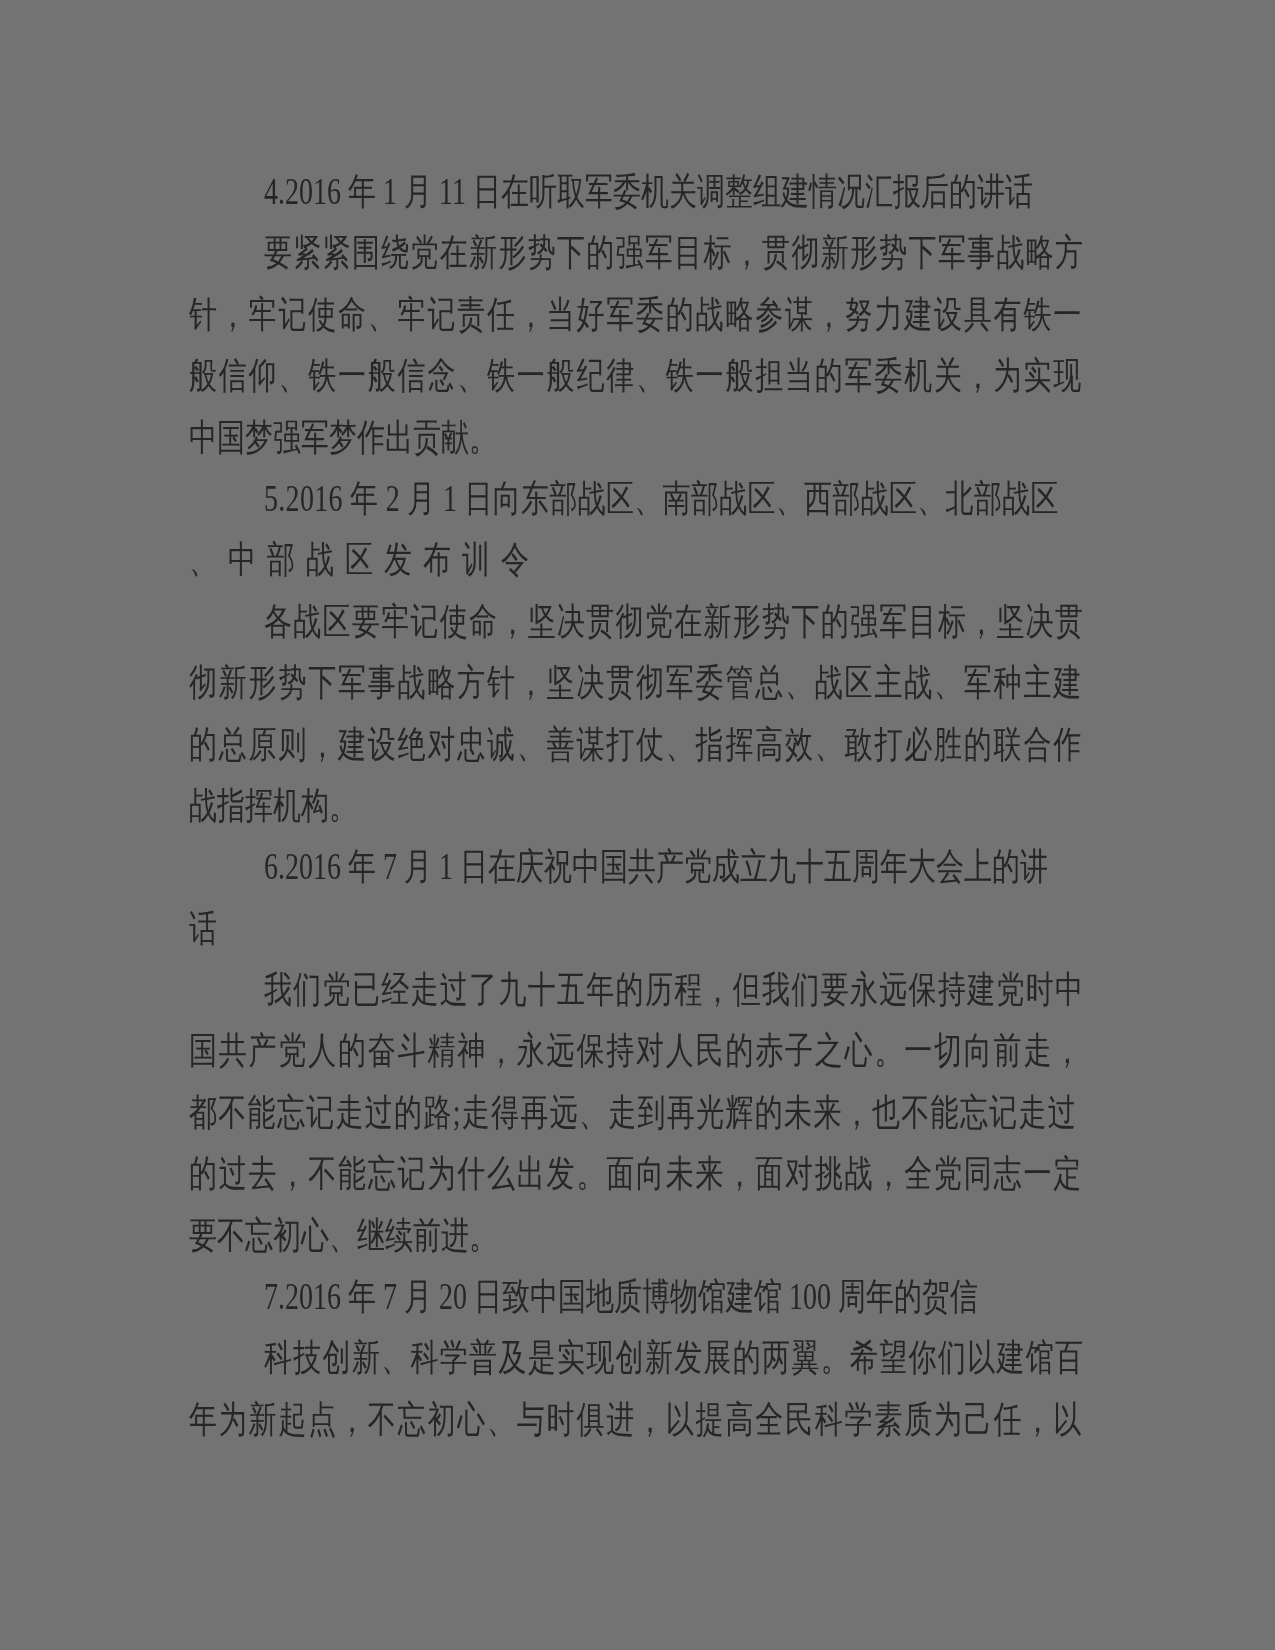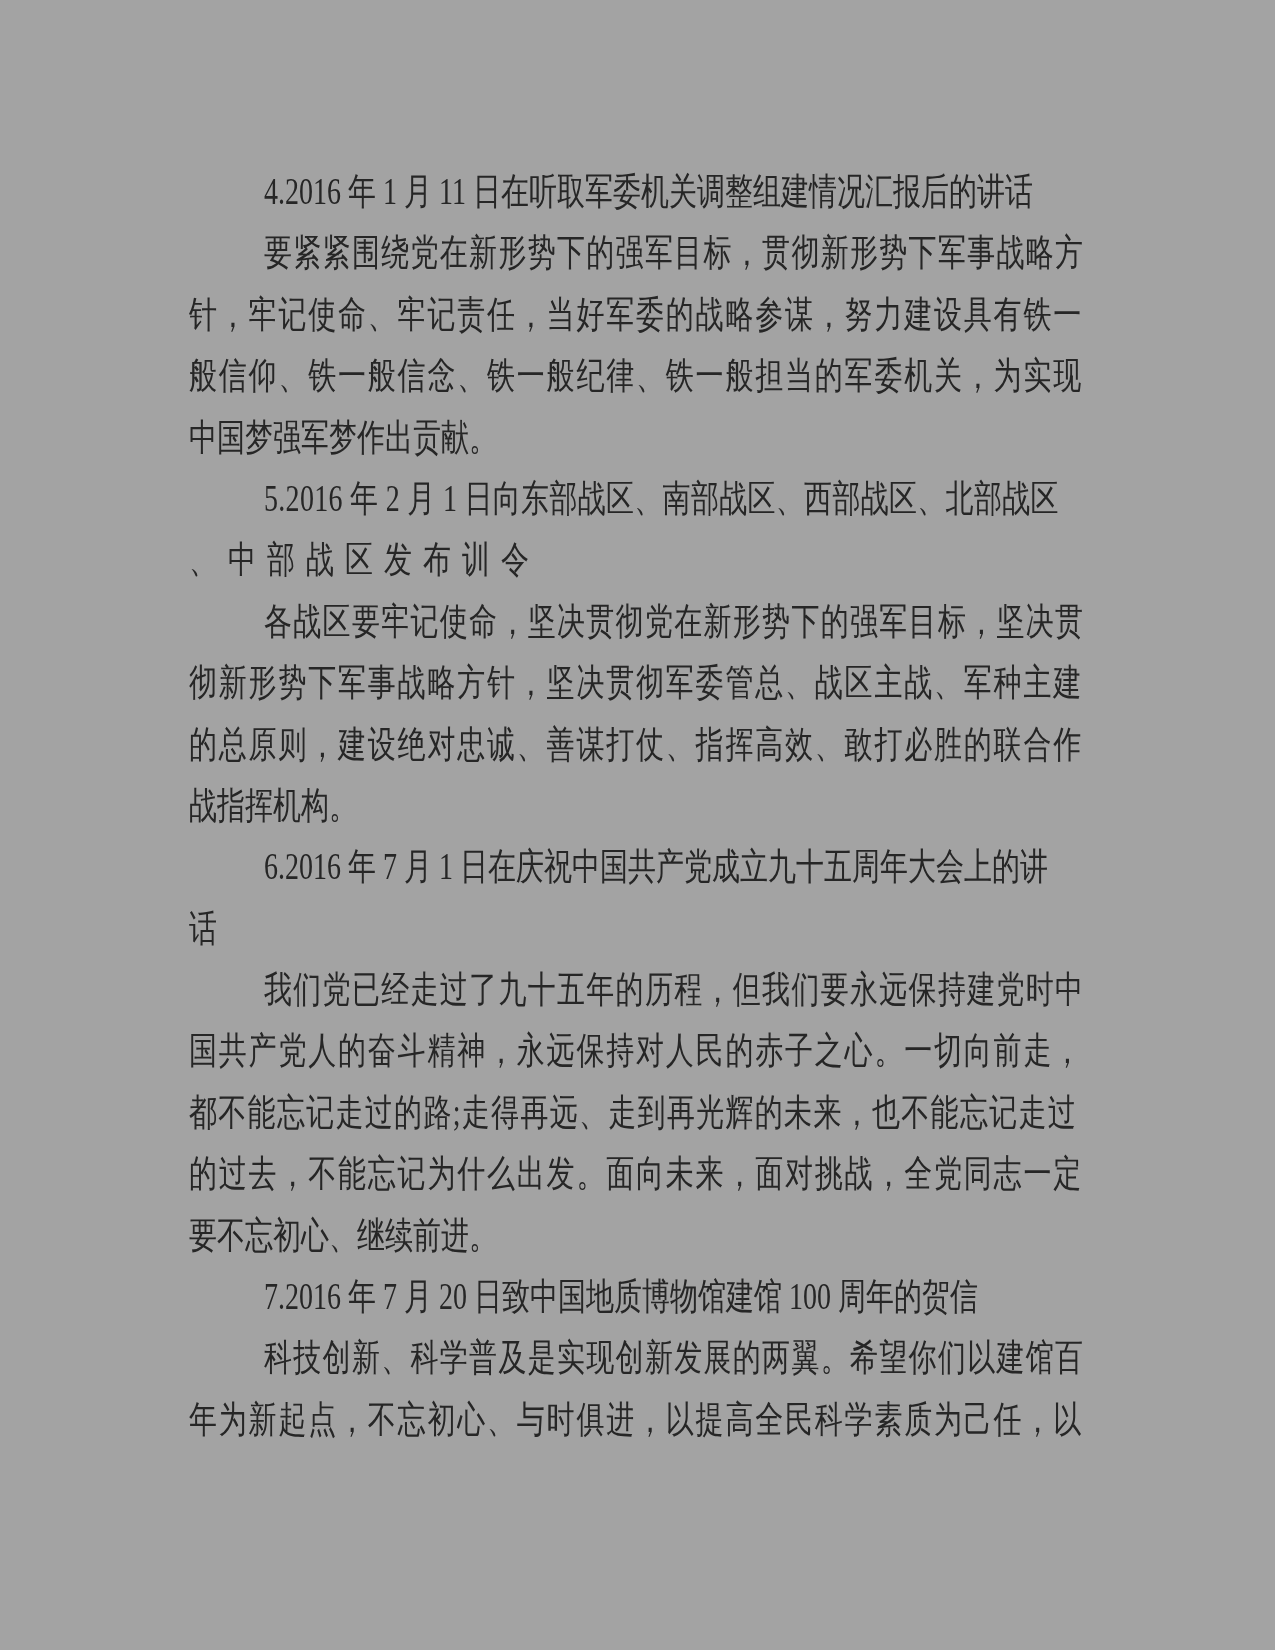--- a/index.html
+++ b/index.html
@@ -4,21 +4,21 @@
 <style>
   html, body {
     margin: 0;
     padding: 0;
     background: #ffffff;
   }
   .page {
     position: relative;
     width: 1275px;
     height: 1650px;
-    background: #a3a3a3;
+    background: #737373;
     overflow: hidden;
   }
   .textblock {
     position: absolute;
     left: 189px;
     top: 161px;
     width: 895px;
   }
   .line {
     height: 61.4px;

